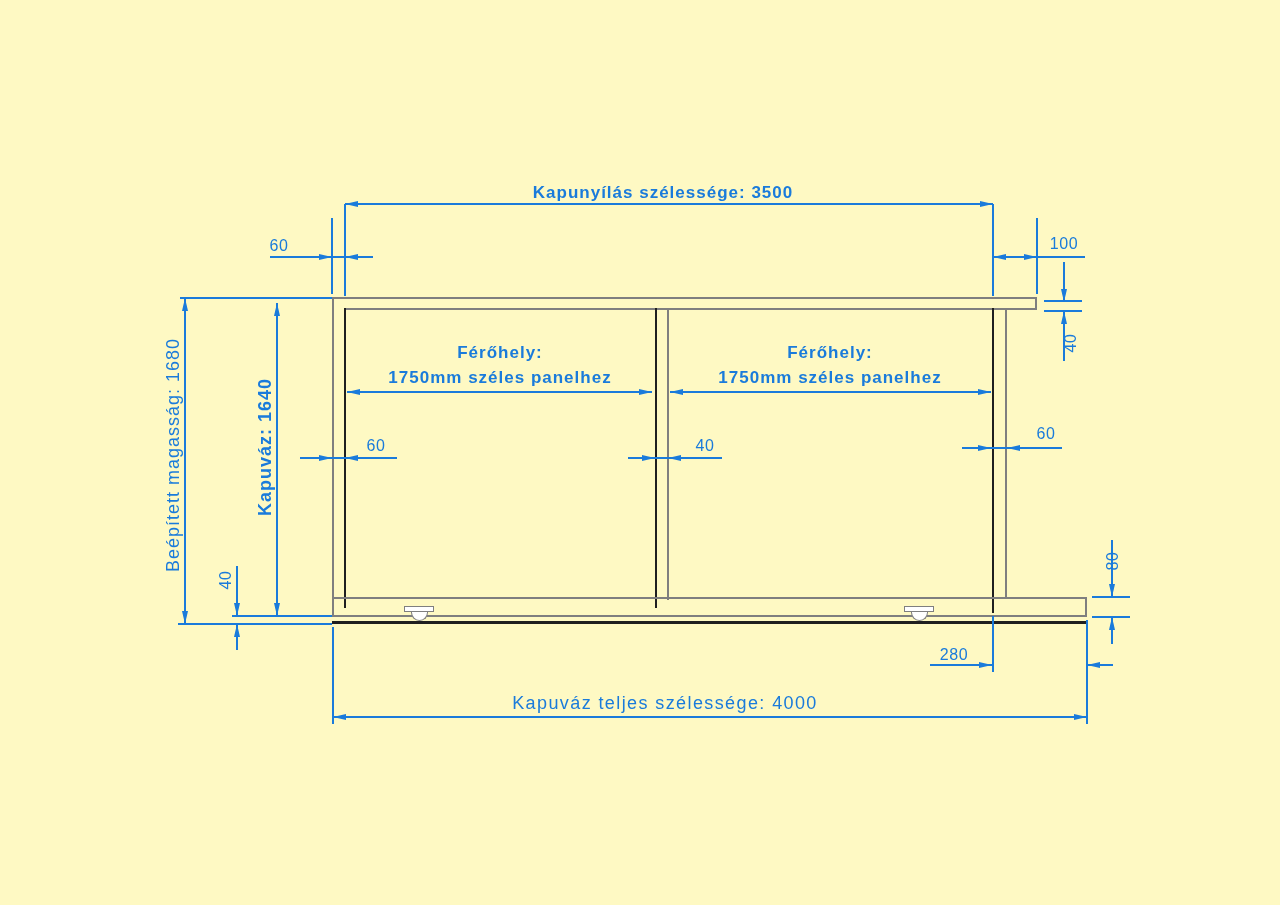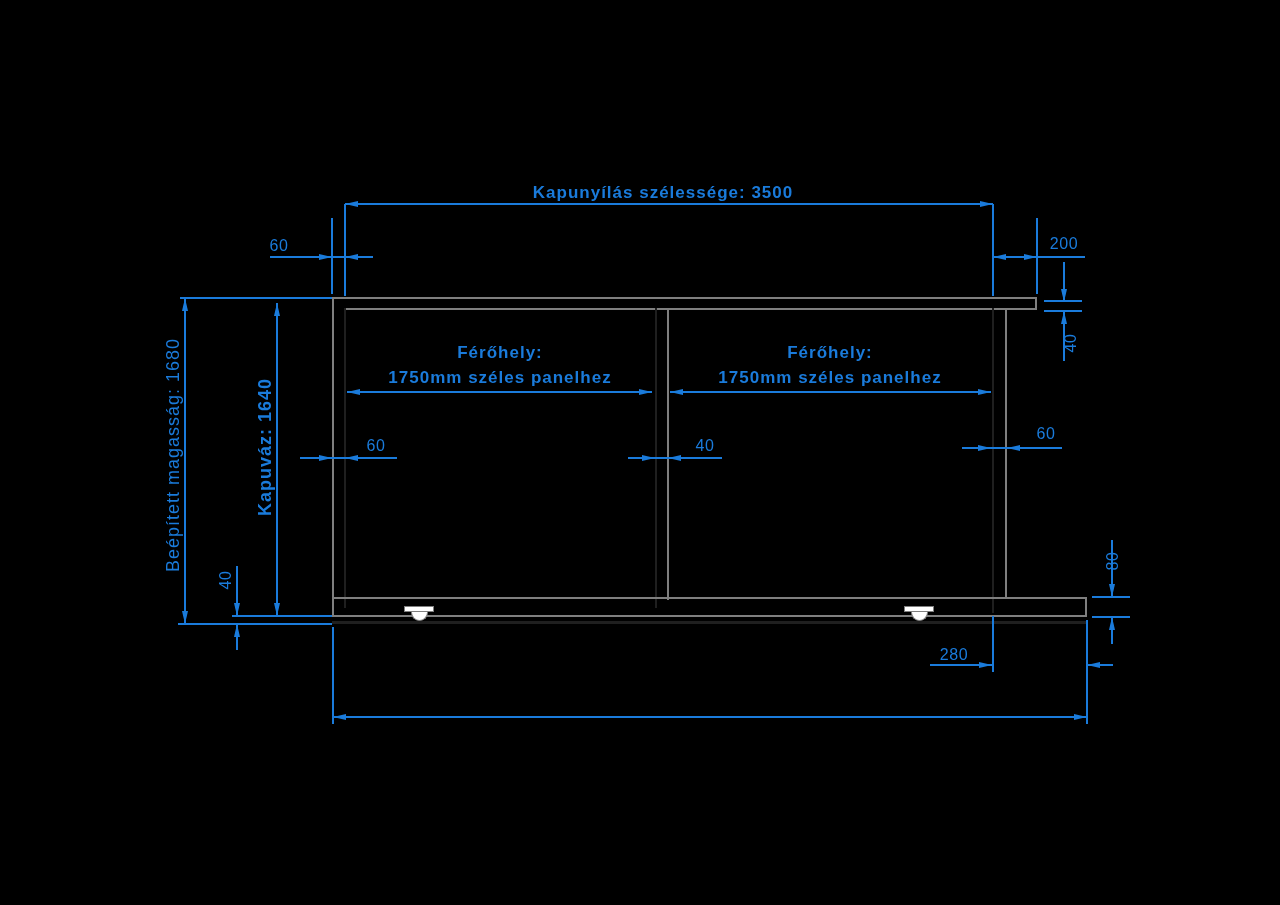--- a/index.html
+++ b/index.html
@@ -2,21 +2,21 @@
 <html><head>
 <meta charset="utf-8">
 <style>
   :root{
     --blue:#1a7bdb;
     --gray:#7f7f7f;
     --dark:#1f1f1f;
   }
   html,body{margin:0;padding:0;background:#ffffff;}
   .canvas{
-    position:relative;width:1280px;height:905px;background:#000000;
+    position:relative;width:1280px;height:905px;background:#fef9c3;
     font-family:"Liberation Sans",sans-serif;overflow:hidden;
   }
   
   .s{position:absolute;background:var(--gray);}
   .sd{position:absolute;background:var(--dark);}
   
   .e{position:absolute;background:var(--blue);}
   
   .ar{position:absolute;width:0;height:0;}
   .aL{border-right:13px solid var(--blue);border-top:3px solid transparent;border-bottom:3px solid transparent;}
@@ -134,33 +134,34 @@
   <div class="e" style="left:1087px;top:664px;width:26px;height:1.5px"></div>
   <div class="ar aR" style="left:979px;top:662px"></div>
   <div class="ar aL" style="left:1087px;top:662px"></div>
 
   <div class="e" style="left:333px;top:716px;width:754px;height:1.5px"></div>
   <div class="ar aL" style="left:333px;top:714px"></div>
   <div class="ar aR" style="left:1074px;top:714px"></div>
 
   <div class="lab b big" style="left:663px;top:192px">Kapunyílás szélessége: 3500</div>
   <div class="lab" style="left:279px;top:246px">60</div>
-  <div class="lab" style="left:1064px;top:244px">200</div>
+  <div class="lab" style="left:1064px;top:244px">100</div>
   <div class="lab rot" style="left:1071px;top:343px">40</div>
 
   <div class="lab b big" style="left:500px;top:352px">Férőhely:</div>
   <div class="lab b big" style="left:500px;top:377px">1750mm széles panelhez</div>
   <div class="lab b big" style="left:830px;top:352px">Férőhely:</div>
   <div class="lab b big" style="left:830px;top:377px">1750mm széles panelhez</div>
 
   <div class="lab" style="left:376px;top:446px">60</div>
   <div class="lab" style="left:705px;top:446px">40</div>
   <div class="lab" style="left:1046px;top:434px">60</div>
 
   <div class="lab rot side" style="left:173px;top:455px">Beépített magasság: 1680</div>
   <div class="lab rot side b" style="left:265px;top:447px">Kapuváz: 1640</div>
 
   <div class="lab rot" style="left:226px;top:580px">40</div>
   <div class="lab rot" style="left:1113px;top:561px">80</div>
   <div class="lab" style="left:954px;top:655px">280</div>
 
+  <div class="lab big2" style="left:665px;top:703px">Kapuváz teljes szélessége: 4000</div>
 
 </div>
 
 </body></html>

